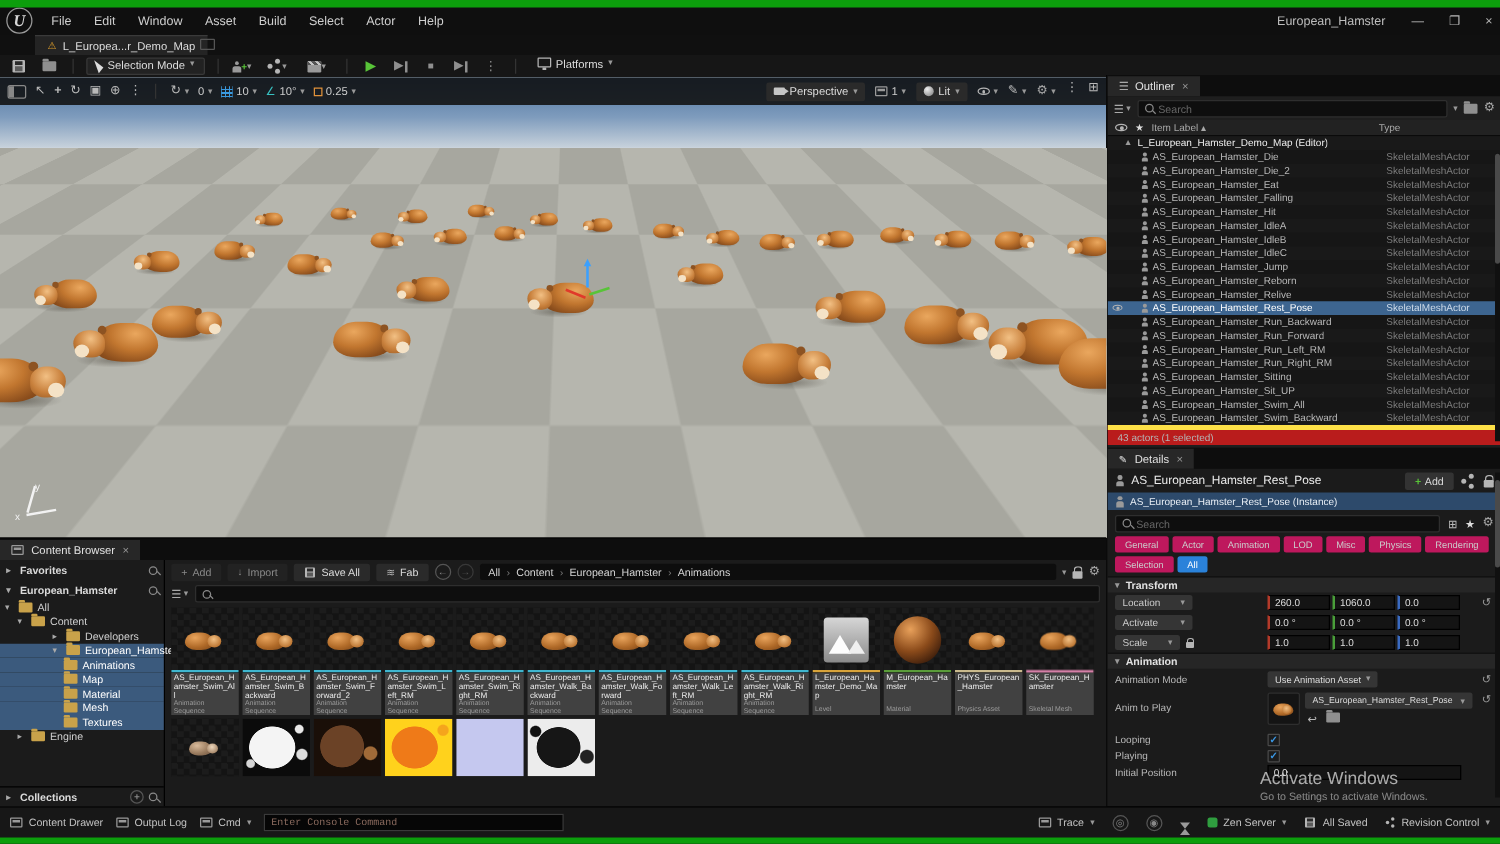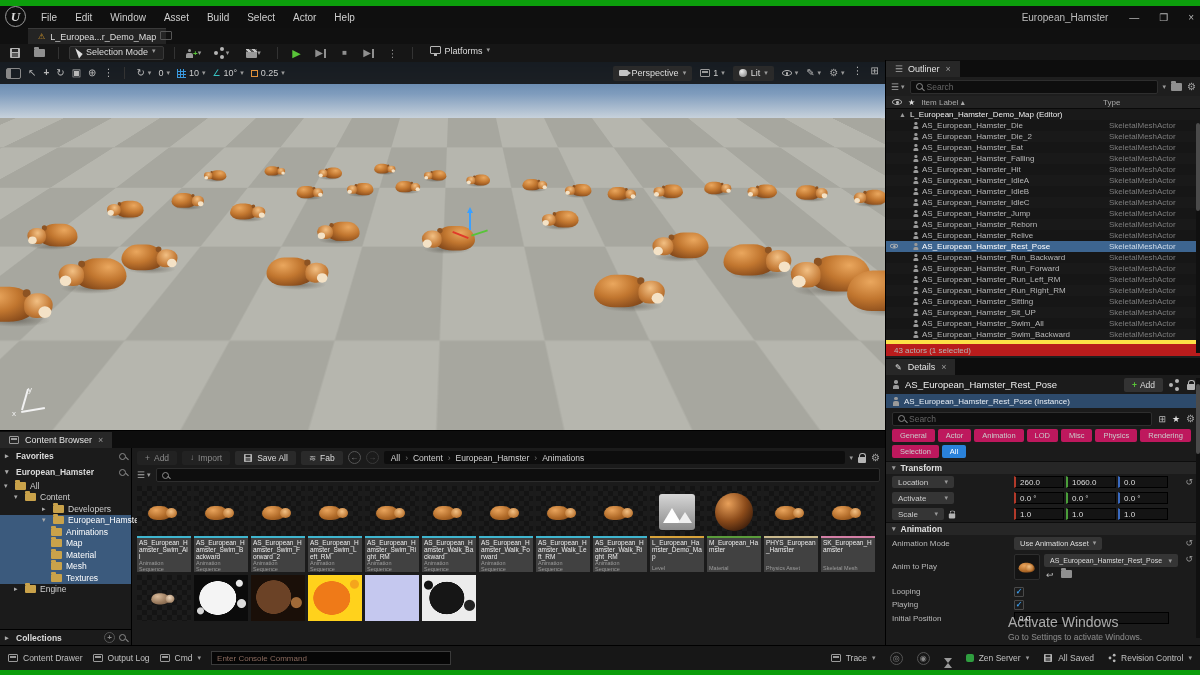--- a/index.html
+++ b/index.html
@@ -204,21 +204,21 @@
   .tile2[data-kind="tex-white"] .texfill{background:radial-gradient(circle at 84% 18%,#e8e8e8 3px,transparent 4px),radial-gradient(circle at 88% 62%,#dcdcdc 4px,transparent 5px),radial-gradient(circle at 12% 78%,#d5d5d5 3px,transparent 4px),radial-gradient(ellipse 58% 62% at 44% 50%,#f4f4f4 58%,transparent 60%),#0b0b0b}
   .tile2[data-kind="tex-brown"] .texfill{background:radial-gradient(circle at 84% 60%,#a06a38 5px,transparent 6px),radial-gradient(ellipse 55% 62% at 42% 48%,#6b4226 58%,transparent 60%),#1a0f08}
   .tile2[data-kind="tex-orange"] .texfill{background:radial-gradient(circle at 86% 20%,#f5a51c 4px,transparent 5px),radial-gradient(ellipse 58% 62% at 44% 50%,#ef7a18 58%,transparent 60%),#ffd21c}
   .tile2[data-kind="tex-lavender"] .texfill{background:#c5c8ef}
   .tile2[data-kind="tex-bw"] .texfill{background:radial-gradient(circle at 12% 22%,#111 4px,transparent 5px),radial-gradient(circle at 88% 66%,#222 5px,transparent 6px),radial-gradient(ellipse 55% 60% at 46% 50%,#161616 58%,transparent 60%),#ececec}
   .cb-status{position:absolute;left:0;right:0;bottom:0;height:15px;background:#212121;display:flex;align-items:center;padding:0 7px;font-size:8px;color:#a5a5a5;border-top:1px solid #000}
   
   #statusbar{position:absolute;left:0;top:645px;width:1200px;height:25px;background:#171717;border-top:1px solid #000;display:flex;align-items:center;gap:10px;padding:0 8px}
   .sb-item{display:flex;align-items:center;gap:5px;font-size:8.5px;color:#c2c2c2}
   .console{width:240px;height:14px;background:#060606;border:1px solid #3a3a3a;display:flex;align-items:center;padding:0 5px}
-  .console input{width:100%;background:transparent;border:none;outline:none;font-family:Liberation Sans, sans-serif;font-size:8px;color:#a5776a}
+  .console input{width:100%;background:transparent;border:none;outline:none;font-family:Liberation Mono, monospace;font-size:8px;color:#a5776a}
   .console input::placeholder{color:#8a6a5e}
   .sb-right{margin-left:auto;display:flex;align-items:center;gap:14px}
   .green-dot{width:8px;height:8px;border-radius:2px;background:#2f9e3f;display:inline-block}
 </style>
 </head>
 <body>
 
 <div class="green-strip" id="green-top"></div>
 
 <div id="titlebar">

